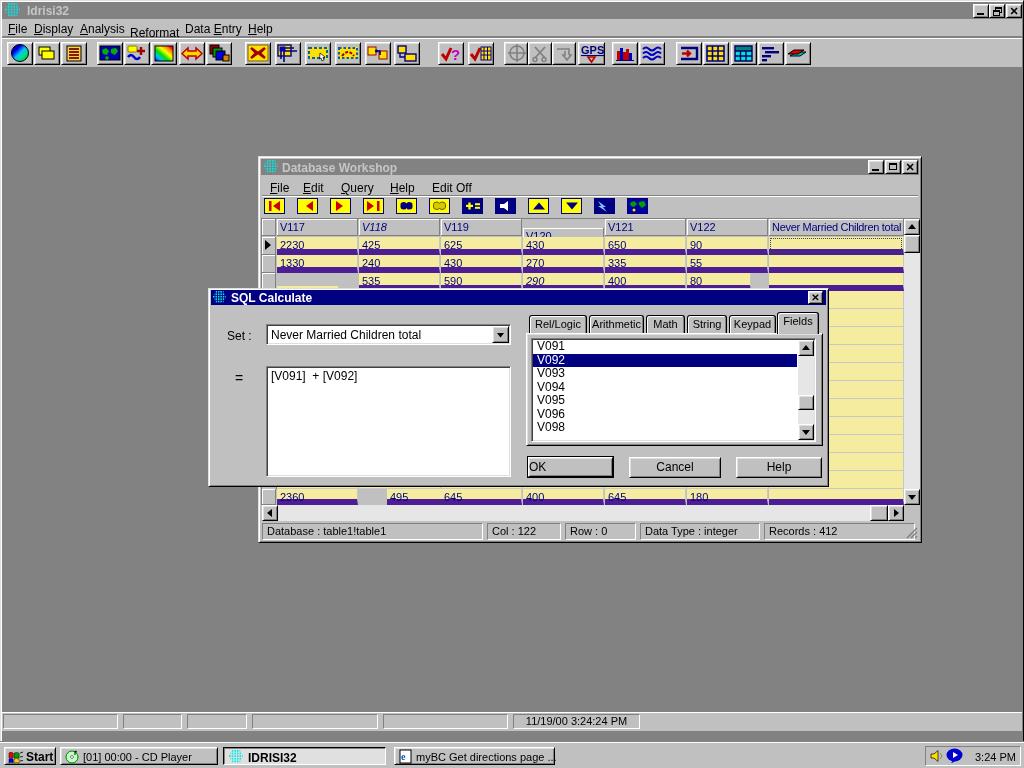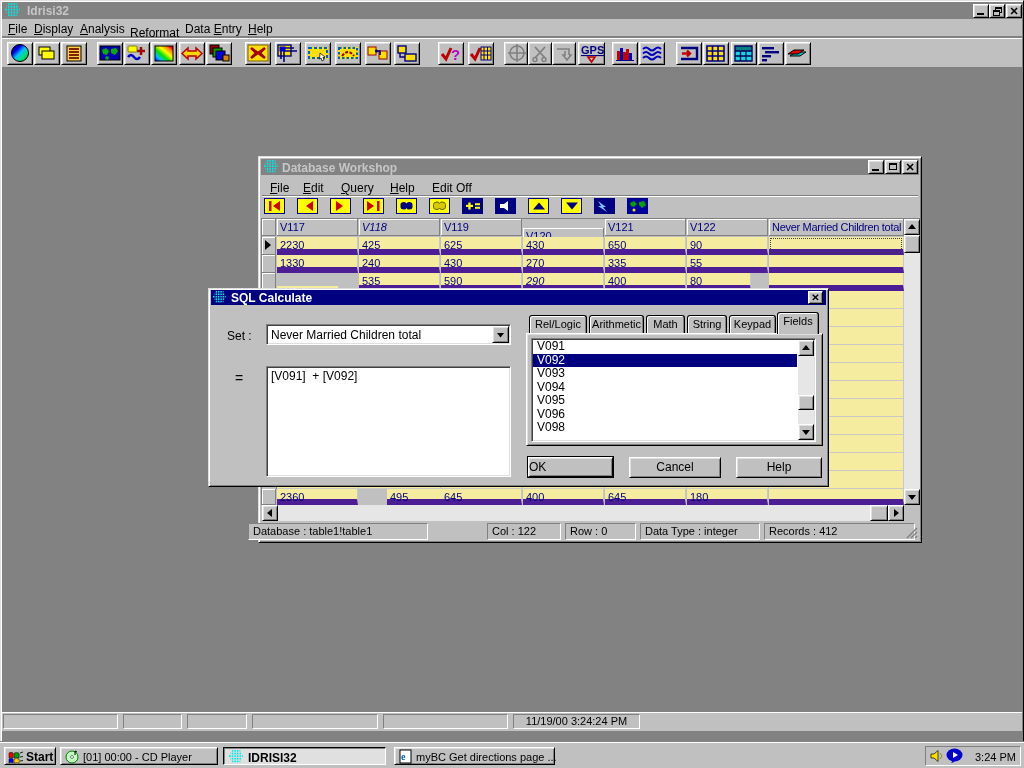--- a/index.html
+++ b/index.html
@@ -391,21 +391,21 @@
       </svg></div>
 <div class="abs btn" style="left:870px;top:505px;width:18px;height:16px;"></div>
 <div class="abs btn" style="left:888px;top:505px;width:16px;height:16px;"><svg width="14" height="14">
         <path d="M10 7 l-5 -4 v8z" fill="#000"></path>
       </svg></div>
 <div class="abs" style="left:904px;top:505px;width:16px;height:16px;background:#c0c0c0;"></div>
 </div>
 
 <div id="dbstatus">
 <style>.sp { position:absolute; top:523px; height:17px; background:#c0c0c0; border:1px solid; border-color:#808080 #fff #fff #808080; font-size:11px; line-height:15px; padding-left:4px; }</style>
-<div class="sp" style="left:248px;width:180px;">Database : table1!table1</div>
+<div class="sp" style="left:262px;width:221px;">Database : table1!table1</div>
 <div class="sp" style="left:487px;width:74px;">Col : 122</div>
 <div class="sp" style="left:565px;width:71px;">Row : 0</div>
 <div class="sp" style="left:640px;width:120px;">Data Type : integer</div>
 <div class="sp" style="left:764px;width:151px;">Records : 412</div>
 <svg class="abs" style="left:905px;top:526px;" width="13" height="13">
       <g stroke="#808080" stroke-width="1.5">
         <line x1="12" y1="2" x2="2" y2="12"></line>
         <line x1="12" y1="6" x2="6" y2="12"></line>
         <line x1="12" y1="10" x2="10" y2="12"></line>
       </g>

